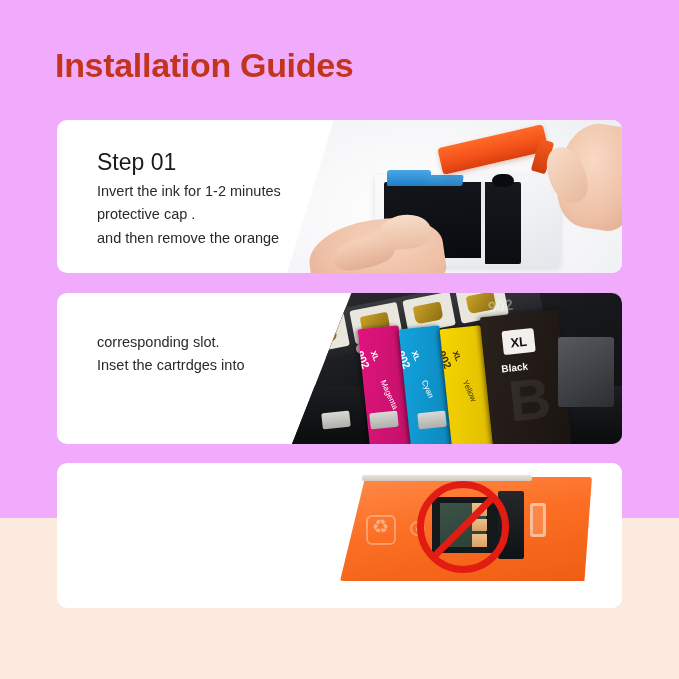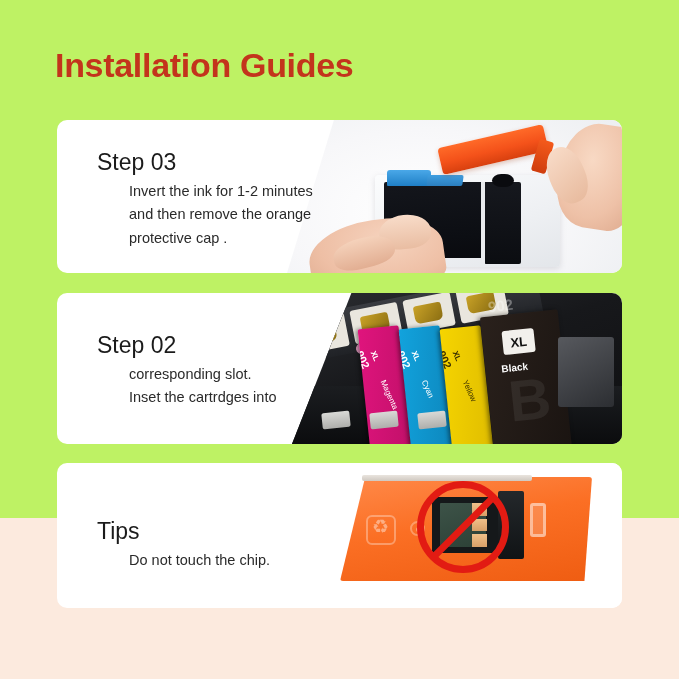--- a/index.html
+++ b/index.html
@@ -14,21 +14,21 @@
   body {
     background: #fceade;
     font-family: "Liberation Sans", sans-serif;
     -webkit-font-smoothing: antialiased;
   }
 
   .page {
     position: relative;
     width: 679px;
     height: 518px;
-    background: #bef264;
+    background: #f0abfc;
   }
 
   
   .page-title {
     position: absolute;
     left: 55px;
     top: 46px;
     font-size: 34px;
     font-weight: bold;
     letter-spacing: -0.3px;
@@ -69,21 +69,20 @@
     font-weight: 400;
     color: #1b1b1b;
     line-height: 1.25;
     margin-bottom: 3px;
   }
   .step-line {
     font-size: 14.5px;
     color: #2a2a2a;
     line-height: 1.62;
     white-space: nowrap;
-    margin-left: 32px;
   }
   .step-note {
     font-size: 14px;
     color: #8d3a2d;
     line-height: 1.62;
     white-space: nowrap;
   }
 
   
   .photo {
@@ -497,24 +496,24 @@
         <div class="p1-cap"></div>
         <div class="p1-cap-tip"></div>
         <div class="p1-hand-lo"></div>
         <div class="p1-finger-a"></div>
         <div class="p1-finger-b"></div>
         <div class="p1-hand-hi"></div>
         <div class="p1-thumb"></div>
       </div>
 
       <div class="text-block">
-        <div class="step-heading">Step 03</div>
+        <div class="step-heading">Step 01</div>
         <div class="step-line">Invert the ink for 1-2 minutes</div>
+        <div class="step-line">protective cap .</div>
         <div class="step-line">and then remove the orange</div>
-        <div class="step-line">protective cap .</div>
       </div>
 
     </div>
   </div>
 
   <div class="card card-2">
     <div class="card-inner">
 
       <div class="photo photo-2">
         <div class="p2-lowbar"></div>
@@ -555,21 +554,20 @@
           <span class="big-b">B</span>
         </div>
 
         <span class="p2-slot" style="left:30px"></span>
         <span class="p2-slot" style="left:78px"></span>
         <span class="p2-slot" style="left:126px"></span>
         <div class="p2-right"></div>
       </div>
 
       <div class="text-block">
-        <div class="step-heading">Step 02</div>
         <div class="step-line">corresponding slot.</div>
         <div class="step-line">Inset the cartrdges into</div>
       </div>
 
     </div>
   </div>
 
   <div class="card card-3">
     <div class="card-inner">
 
@@ -583,21 +581,17 @@
         <div class="p3-pads">
             <i></i>
             <i></i>
             <i></i>
           </div>
         <div class="p3-lever"></div>
         <div class="p3-clip"></div>
         <div class="p3-noban"></div>
       </div>
 
-      <div class="text-block">
-        <div class="step-heading">Tips</div>
-        <div class="step-line">Do not touch the chip.</div>
-      </div>
 
     </div>
   </div>
 
 </div>
 
 </body></html>

